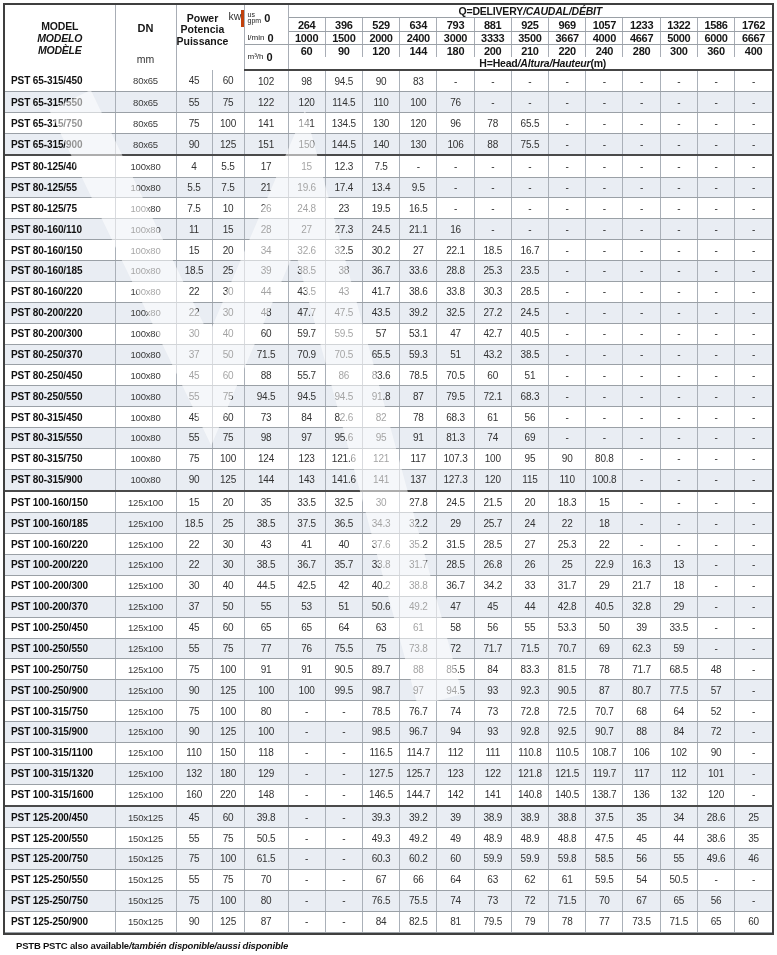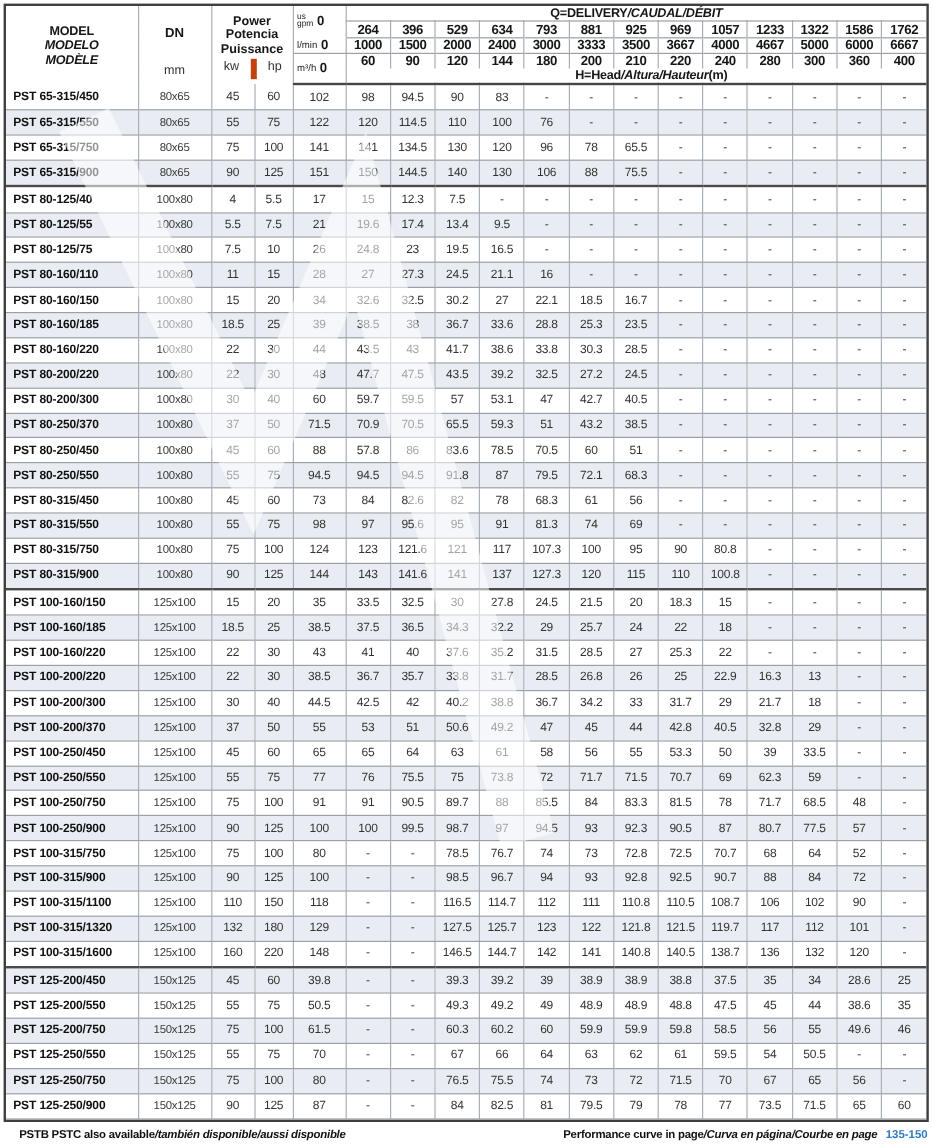--- a/index.html
+++ b/index.html
@@ -22,21 +22,21 @@
   tr.r-q{height:11px;} tr.r-gpm{height:14px;} tr.r-lmin{height:11px;}
   tr.r-m3h{height:11px;} tr.r-h{height:12px;}
   th.model-head{border-right:1px solid #a8adb5;text-align:center;
     font-weight:bold;font-size:10.5px;line-height:12px;letter-spacing:-0.2px;}
   th.model-head .it{font-style:italic;}
   th.dn-head{border-right:1px solid #a8adb5;text-align:center;font-size:10.5px;}
   .dn-stack{display:flex;flex-direction:column;height:56px;justify-content:space-between;align-items:center;}
   .dn-stack .dn-lbl{font-weight:bold;font-size:11px;margin-top:12px;}
   .dn-stack .dn-unit{font-size:10.5px;color:#333;margin-bottom:1px;}
   th.power-head{border-right:1px solid #a8adb5;}
-  .pw-stack{display:flex;flex-direction:column;height:56px;}
+  .pw-stack{display:flex;flex-direction:row;height:56px;}
   .pw-lines{flex:1;text-align:center;font-weight:bold;font-size:10.5px;line-height:11.5px;padding-top:3px;}
   .pw-lines .it{}
   .pw-units{display:flex;height:17px;font-size:10.5px;color:#333;}
   .pw-units .kw{width:53%;text-align:center;border-right:5px solid #c2410c;}
   .pw-units .hp{width:47%;text-align:center;}
   th.q-title{border-bottom:1px solid #9aa0a6;border-left:1px solid #a8adb5;
     font-weight:bold;font-size:10.5px;text-align:center;letter-spacing:-0.2px;}
   th.q-title .it, th.h-title .it{font-style:italic;}
   th.h-title{font-weight:bold;font-size:10.5px;text-align:center;letter-spacing:-0.2px;}
   th.unit-cell{border-right:1px solid #a8adb5;text-align:left;vertical-align:middle;}
@@ -476,21 +476,21 @@
           <td class="num-cell">-</td>
           <td class="num-cell">-</td>
           <td class="num-cell">-</td>
         </tr>
         <tr>
           <td class="model-cell">PST 80-250/450</td>
           <td class="dn-cell">100x80</td>
           <td class="num-cell">45</td>
           <td class="num-cell">60</td>
           <td class="num-cell">88</td>
-          <td class="num-cell">57.8</td>
+          <td class="num-cell">55.7</td>
           <td class="num-cell">86</td>
           <td class="num-cell">83.6</td>
           <td class="num-cell">78.5</td>
           <td class="num-cell">70.5</td>
           <td class="num-cell">60</td>
           <td class="num-cell">51</td>
           <td class="num-cell">-</td>
           <td class="num-cell">-</td>
           <td class="num-cell">-</td>
           <td class="num-cell">-</td>
@@ -1022,19 +1022,13 @@
 </div>
 
 <svg class="watermark" viewBox="0 0 460 700">
   <polyline points="30,40 170,330 260,120 400,640" fill="none" stroke="rgba(255,255,255,0.55)" stroke-width="46"></polyline>
 </svg>
 
 <div class="footer">
   <div class="seg">
     <span>PSTB PSTC also available</span><span class="it">/también disponible/aussi disponible</span>
   </div>
-  <div class="right-group">
-    <div class="seg">
-      <span>Performance curve in page</span><span class="it">/Curva en página/Courbe en page</span>
-    </div>
-    <span class="pages" id="pages" style="color: rgb(46, 123, 192);">135-150</span>
-  </div>
 </div>
 
 </body></html>

